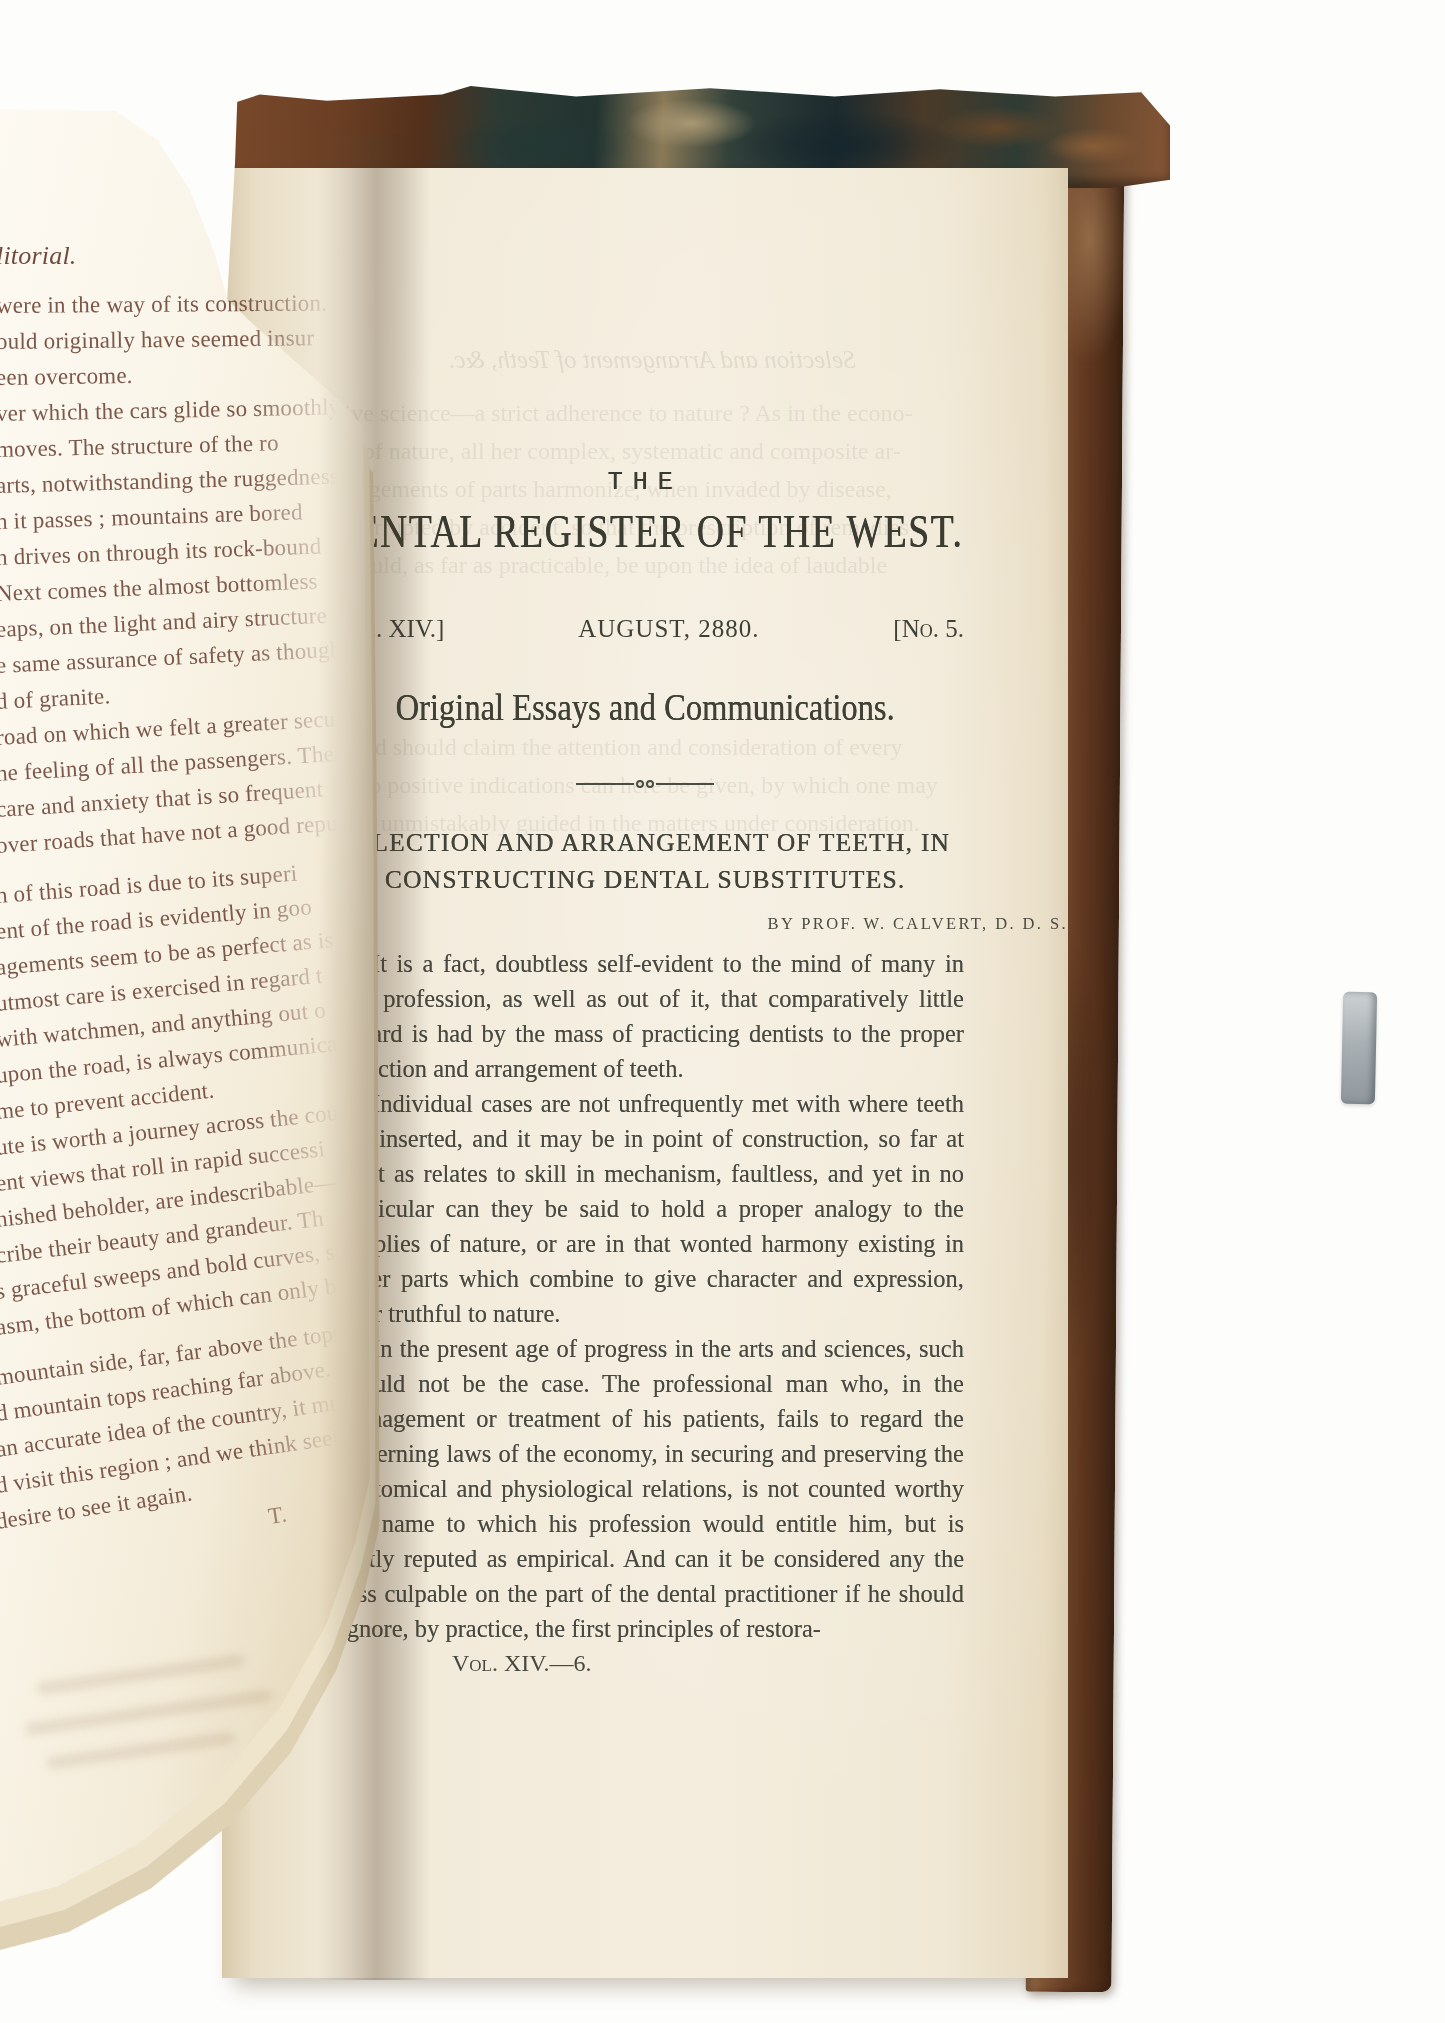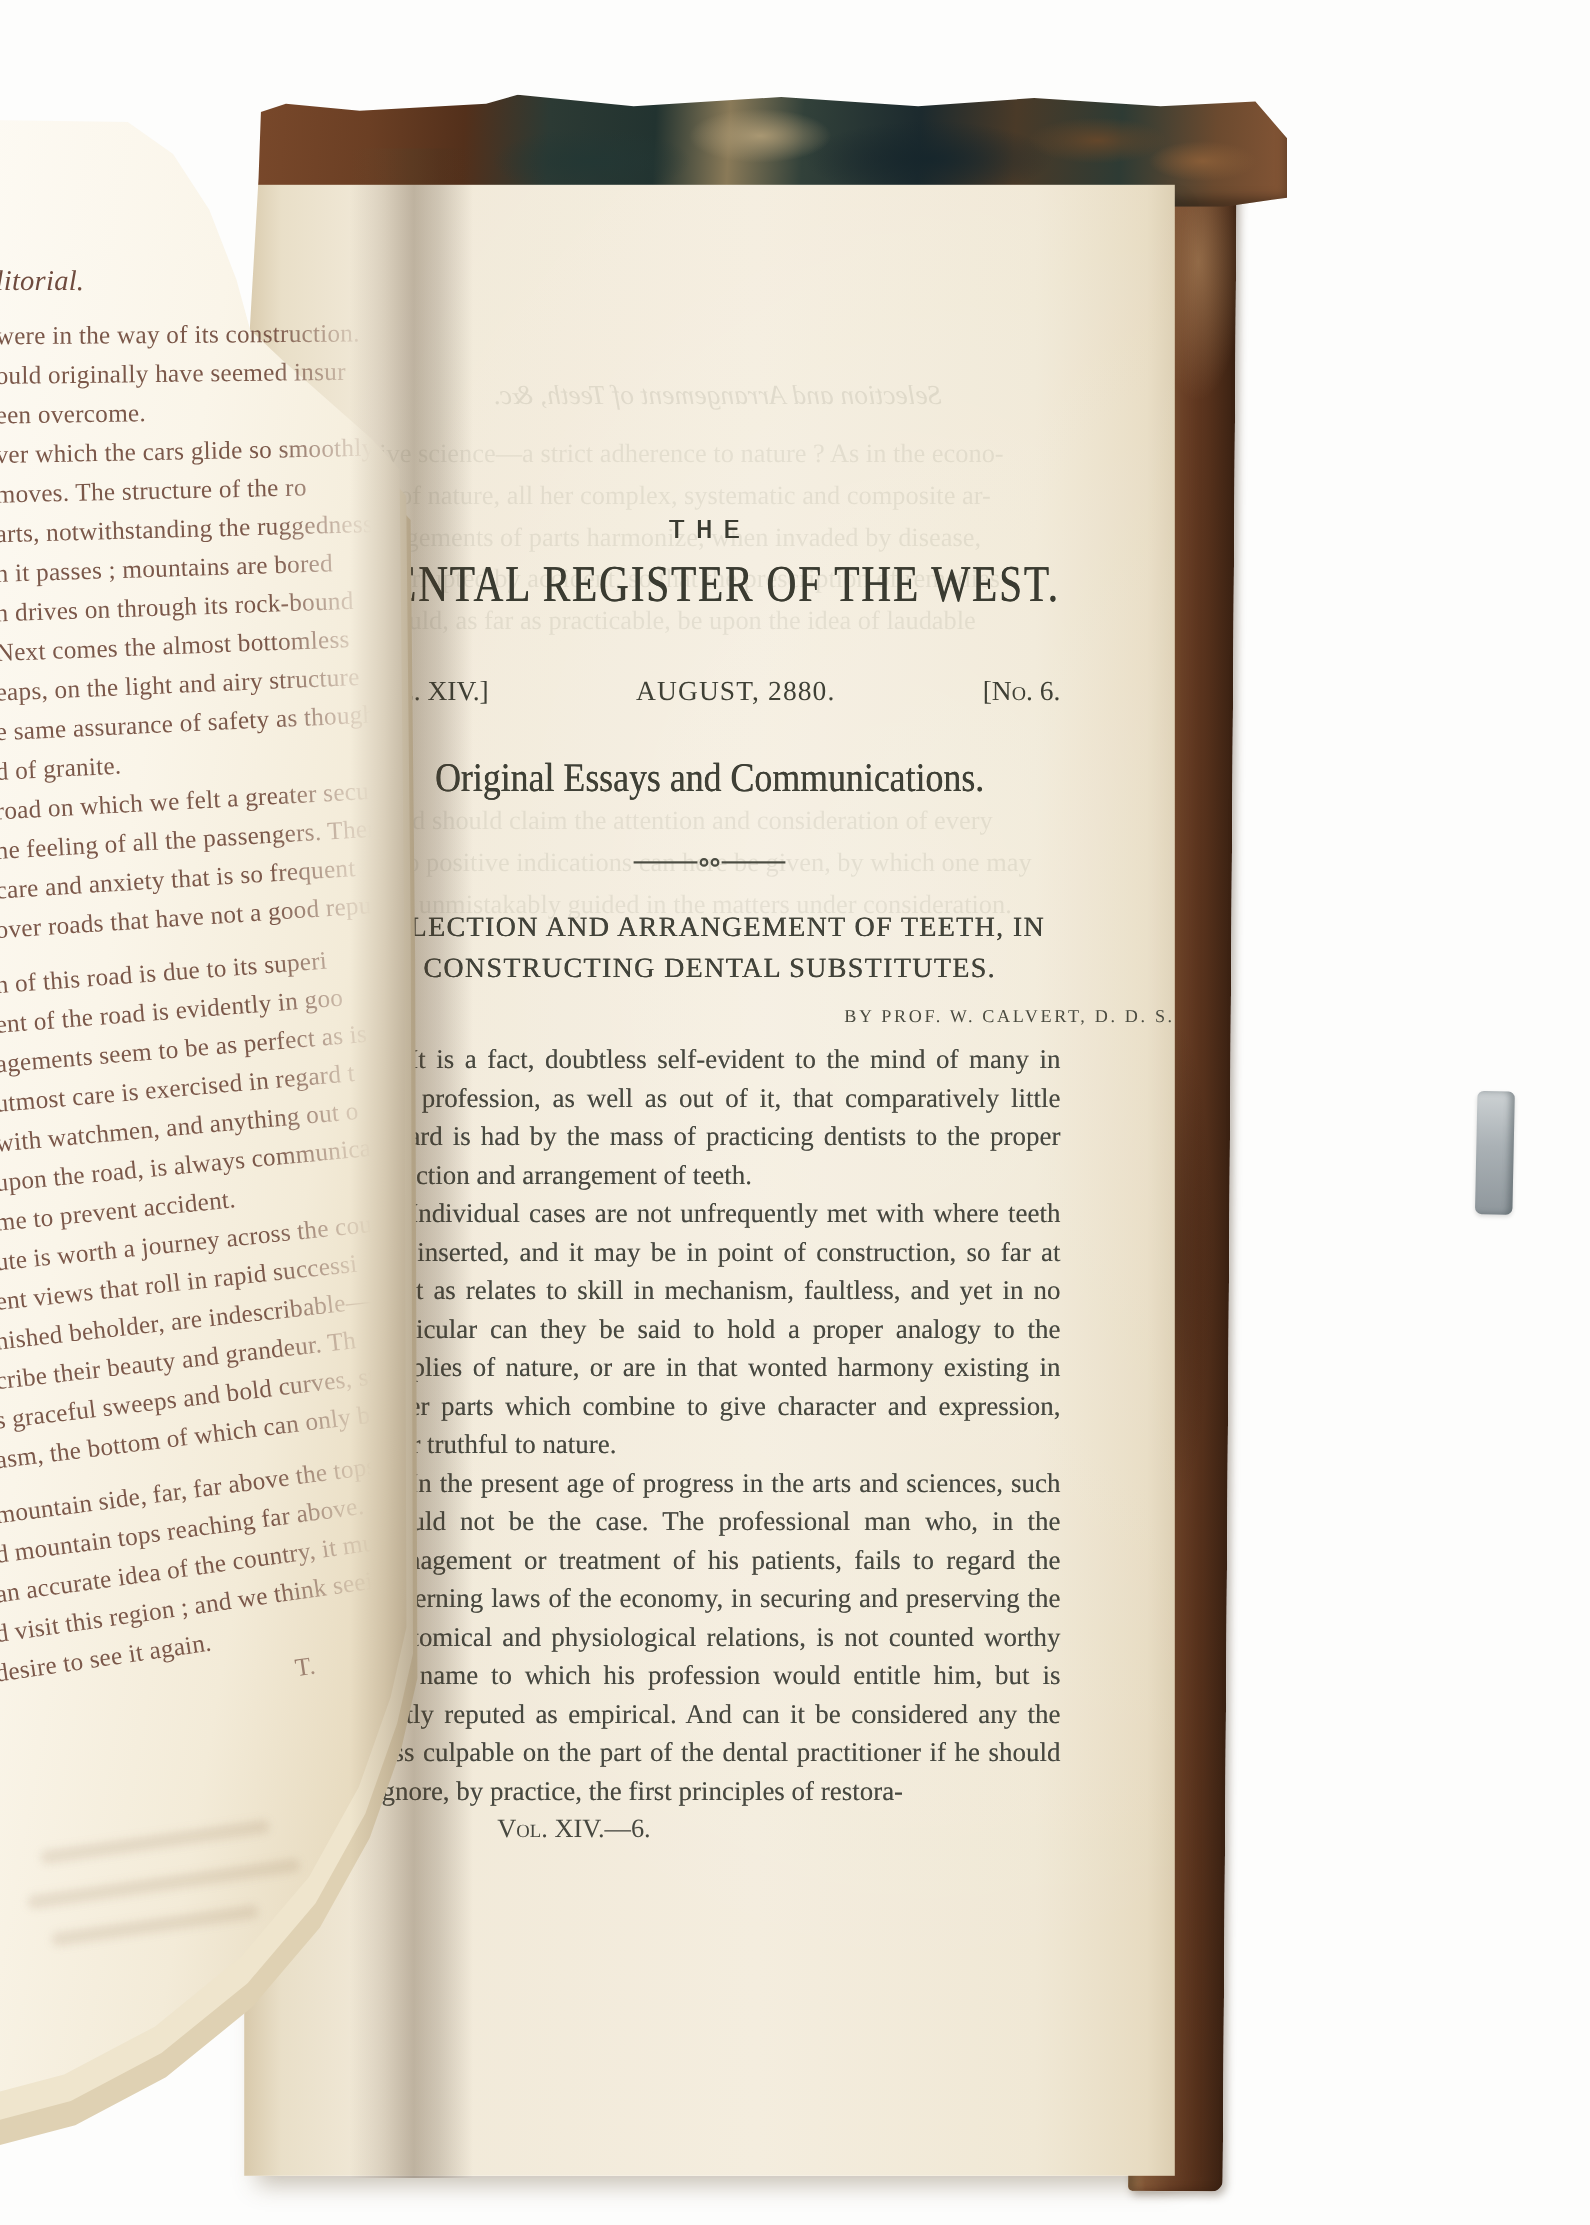--- a/index.html
+++ b/index.html
@@ -216,21 +216,21 @@
         <div class="gline">be unmistakably guided in the matters under consideration.</div>
       </div>
 
     <div class="masthead-the">THE</div>
     <div class="masthead-title">DENTAL REGISTER OF THE WEST.</div>
 
     <div class="rule rule-1"></div>
     <div class="issue-line">
       <span class="issue-vol">Vol. XIV.]</span>
       <span class="issue-date">AUGUST, 2880.</span>
-      <span class="issue-no">[No. 6.</span>
+      <span class="issue-no">[No. 5.</span>
     </div>
     <div class="rule rule-2"></div>
 
     <div class="section-heading">Original Essays and Communications.</div>
 
     <div class="ornament">
       <i class="orn-line"></i>
       <i class="orn-ring"></i>
       <i class="orn-ring"></i>
       <i class="orn-line"></i>

